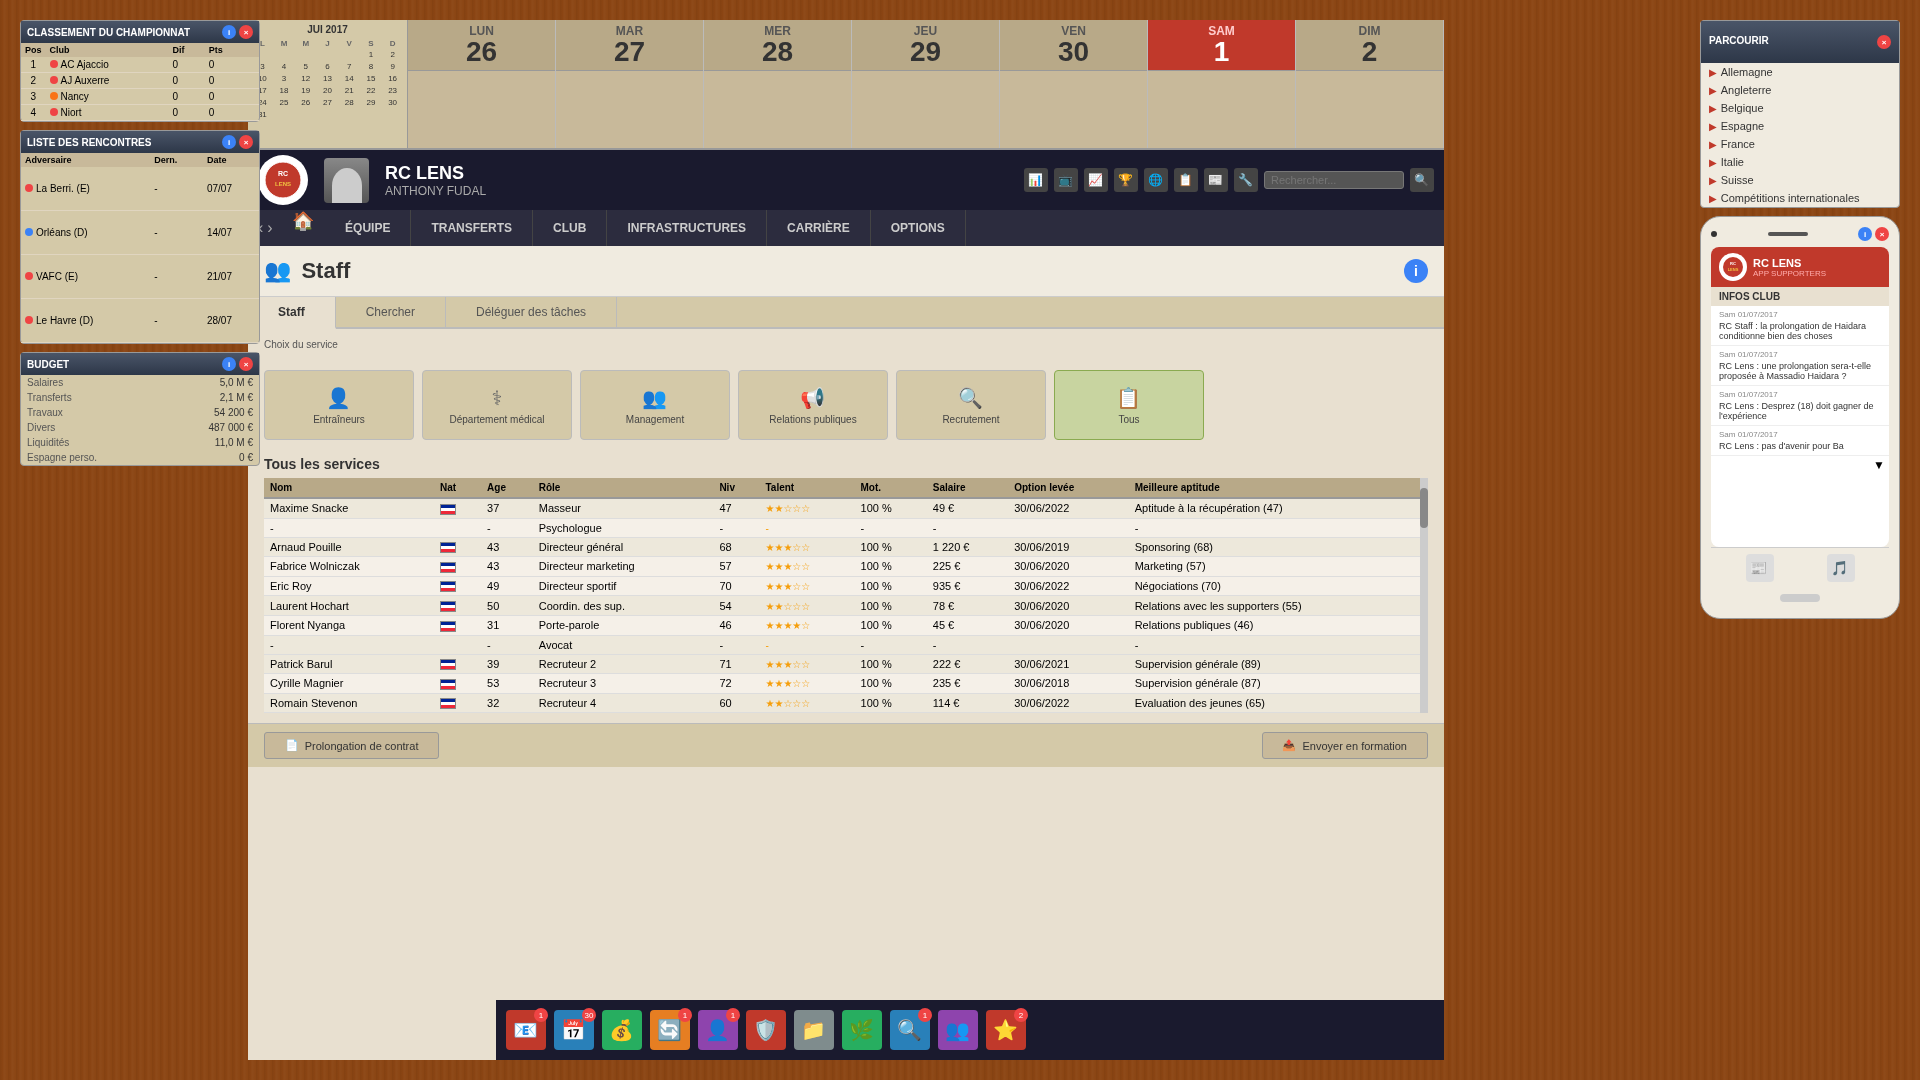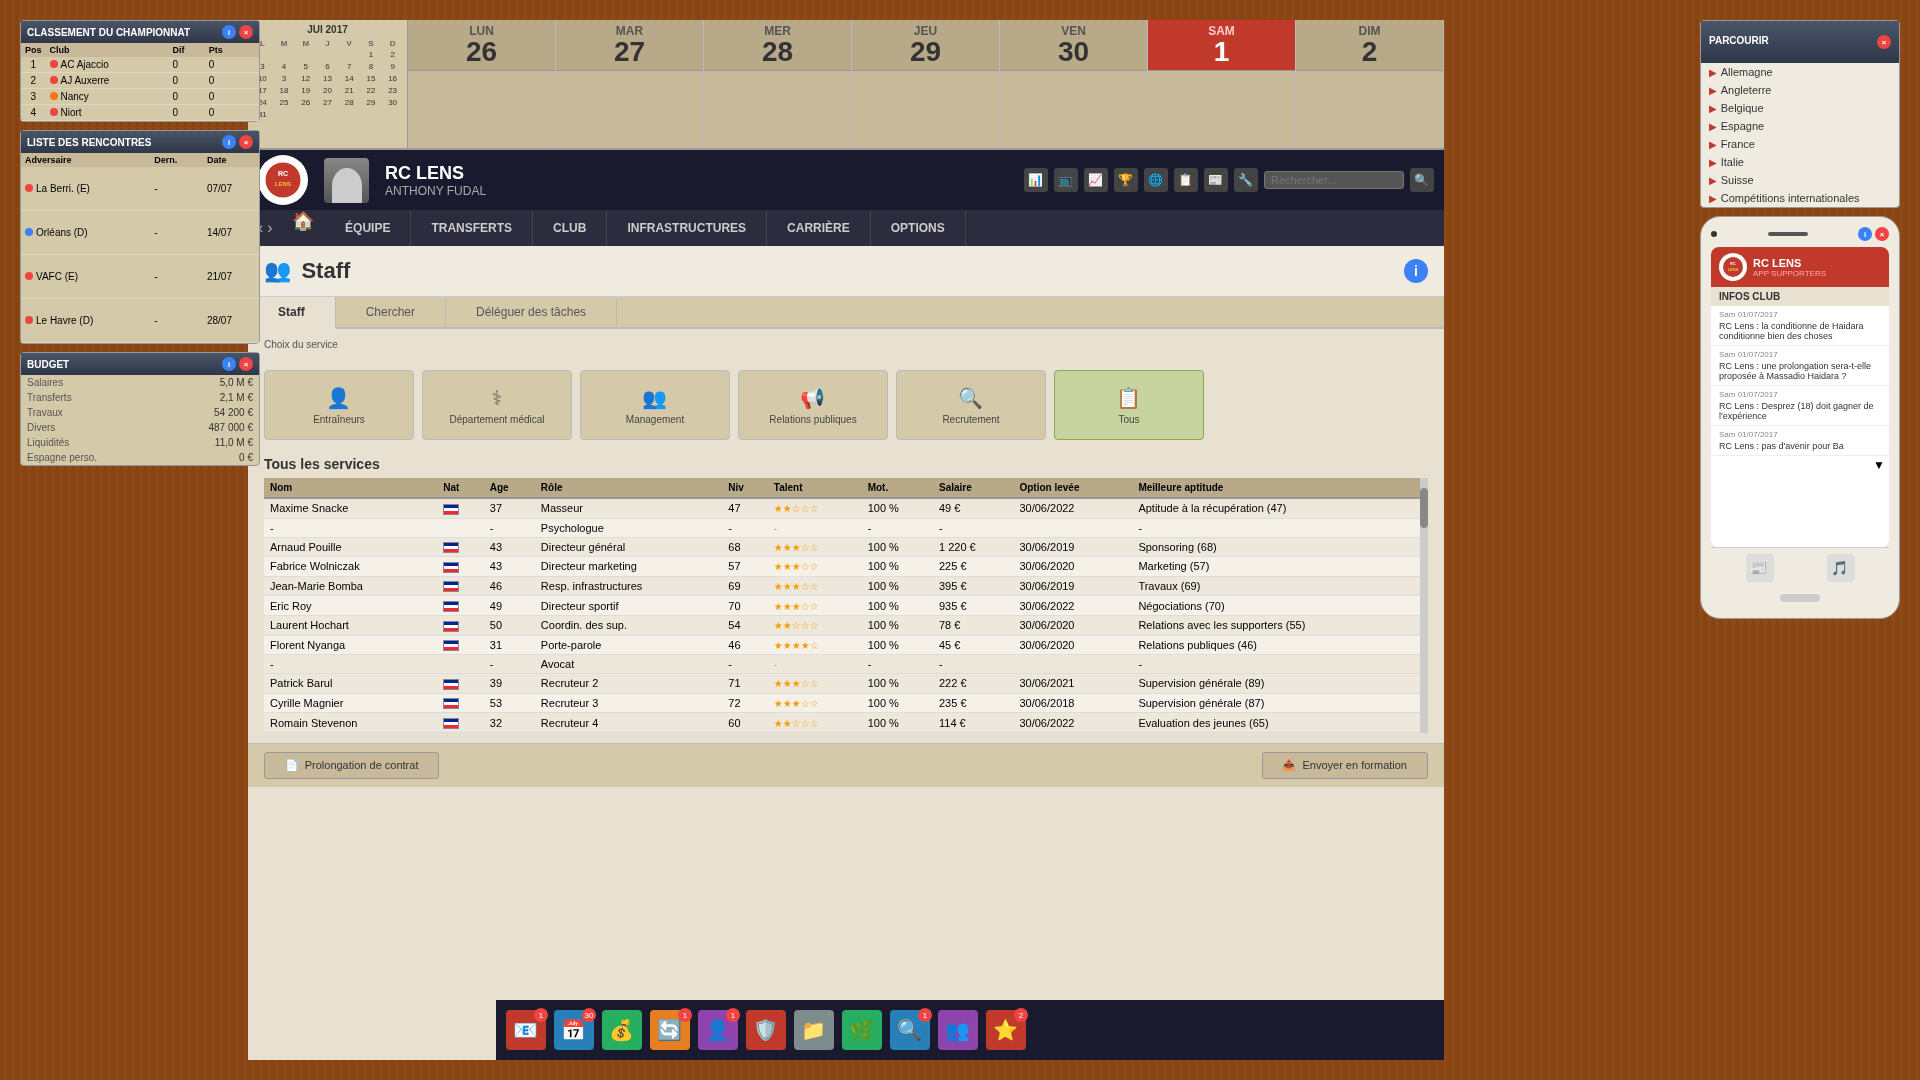--- a/index.html
+++ b/index.html
@@ -1044,32 +1044,20 @@
     <td><span class="flag"></span></td>
     <td>43</td>
     <td>Directeur marketing</td>
     <td>57</td>
     <td><span class="stars">★★★☆☆</span></td>
     <td>100 %</td>
     <td>225 €</td>
     <td>30/06/2020</td>
     <td>Marketing (57)</td>
   </tr>
-              <tr class="even">
-    <td>Jean-Marie Bomba</td>
-    <td><span class="flag"></span></td>
-    <td>46</td>
-    <td>Resp. infrastructures</td>
-    <td>69</td>
-    <td><span class="stars">★★★☆☆</span></td>
-    <td>100 %</td>
-    <td>395 €</td>
-    <td>30/06/2019</td>
-    <td>Travaux (69)</td>
-  </tr>
               <tr class="">
     <td>Eric Roy</td>
     <td><span class="flag"></span></td>
     <td>49</td>
     <td>Directeur sportif</td>
     <td>70</td>
     <td><span class="stars">★★★☆☆</span></td>
     <td>100 %</td>
     <td>935 €</td>
     <td>30/06/2022</td>
@@ -1259,21 +1247,21 @@
         </div>
         <div class="phone-club-info">
           <div class="phone-club-name">RC LENS</div>
           <div class="phone-app-name">APP SUPPORTERS</div>
         </div>
       </div>
       <div class="phone-section-title">INFOS CLUB</div>
       <div id="phone-news">
           <div class="phone-news-item">
     <div class="phone-news-date">Sam 01/07/2017</div>
-    <div class="phone-news-text">RC Lens : la conditionne de Haidara conditionne bien des choses</div>
+    <div class="phone-news-text">RC Staff : la prolongation de Haidara conditionne bien des choses</div>
   </div>
           <div class="phone-news-item">
     <div class="phone-news-date">Sam 01/07/2017</div>
     <div class="phone-news-text">RC Lens : une prolongation sera-t-elle proposée à Massadio Haidara ?</div>
   </div>
           <div class="phone-news-item">
     <div class="phone-news-date">Sam 01/07/2017</div>
     <div class="phone-news-text">RC Lens : Desprez (18) doit gagner de l'expérience</div>
   </div>
           <div class="phone-news-item">

